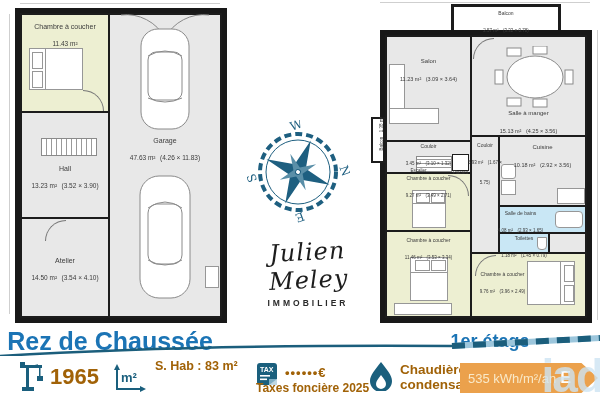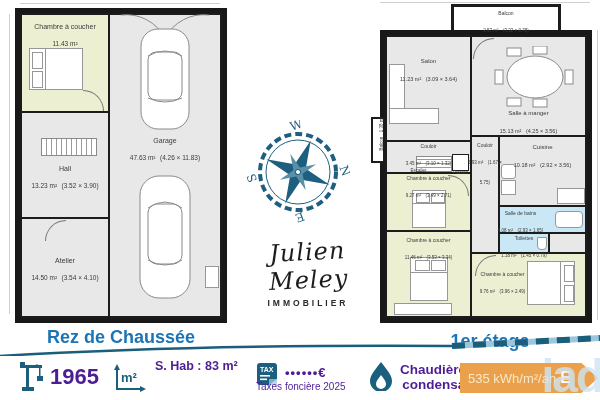--- a/index.html
+++ b/index.html
@@ -28,25 +28,25 @@
   
   .signature{position:absolute;left:228px;top:238px;width:160px;text-align:center;}
   .sig-script{font-family:"DejaVu Serif",serif;font-style:italic;font-size:24px;color:#1d1d1d;
               transform:rotate(-3deg);display:block;letter-spacing:1px;}
   .sig-row{display:flex;align-items:flex-end;justify-content:center;gap:14px;margin-top:4px;}
   .sig-caps{font-size:8.5px;letter-spacing:3px;color:#2a2a2a;font-weight:bold;}
   .sig-by{font-size:18px;font-weight:bold;color:#101010;}
   
   .divider{position:absolute;left:0;top:330px;z-index:2;}
   .footer{position:absolute;left:0;top:356px;width:600px;height:44px;background:#fff;z-index:3;}
-  .teal{color:#4c1d95;text-align:center;}
+  .teal{color:#a16207;}
   .year{position:absolute;left:50px;top:8px;font-size:22px;font-weight:bold;}
   .surfaces{position:absolute;left:155px;top:4px;font-size:12.5px;font-weight:bold;line-height:13px;white-space:nowrap;}
   .taxval{position:absolute;left:285px;top:9px;font-size:13px;font-weight:bold;letter-spacing:1px;}
-  .taxlabel{position:absolute;left:256px;top:25px;font-size:10px;font-weight:normal;white-space:nowrap;}
+  .taxlabel{position:absolute;left:256px;top:25px;font-size:12px;font-weight:bold;white-space:nowrap;}
   .heat{position:absolute;left:400px;top:6px;font-size:13.5px;font-weight:bold;line-height:15px;white-space:nowrap;}
   .badge{position:absolute;left:460px;top:7px;width:138px;height:30px;background:#EBA14C;
          clip-path:polygon(0 0,88% 0,100% 50%,88% 100%,0 100%);display:flex;align-items:center;}
   .badge .val{font-size:13px;color:#F9E9C8;margin-left:8px;white-space:nowrap;}
   .badge .cls{font-size:16px;font-weight:bold;color:#fff;margin-left:4px;}
   .watermark{position:absolute;right:-2px;top:0px;font-size:46px;font-weight:bold;
              color:rgba(205,228,242,0.8);letter-spacing:-2px;z-index:6;line-height:40px;}
   svg{display:block;}
 </style>
 </head>
@@ -110,21 +110,21 @@
     </div>
     <svg width="64" height="130" viewBox="0 0 64 130" style="position:absolute;left:24px;top:158px">
       <rect x="7" y="4" width="50" height="122" rx="19" fill="#fff" stroke="#8a8a8a"></rect>
       <rect x="15" y="32" width="34" height="60" rx="9" fill="#fff" stroke="#8a8a8a"></rect>
       <path d="M15,36 Q32,24 49,36" fill="none" stroke="#8a8a8a"></path>
       <path d="M15,88 Q32,98 49,88" fill="none" stroke="#8a8a8a"></path>
     </svg>
     <div class="fix" style="left:96px;top:252px;width:12px;height:20px"></div>
   </div>
 </div>
-<div class="floor-title" style="left:15px;top:327px;width:212px;font-size:18px">Rez de Chaussée</div>
+<div class="floor-title" style="left:4px;top:327px;width:212px;font-size:25px">Rez de Chaussée</div>
 
 <div class="plan" style="left:375px;top:6px;width:222px;height:326px">
 
   <div class="room white" style="left:78px;top:0;width:106px;height:26px;outline-width:3px">
     <div class="rlabel s5" style="top:4px">
       <span class="rname">Balcon</span>
       <span class="rarea">2.57 m²</span>
       <span class="rdims">(3.32 × 0.78)</span>
     </div>
   </div>

